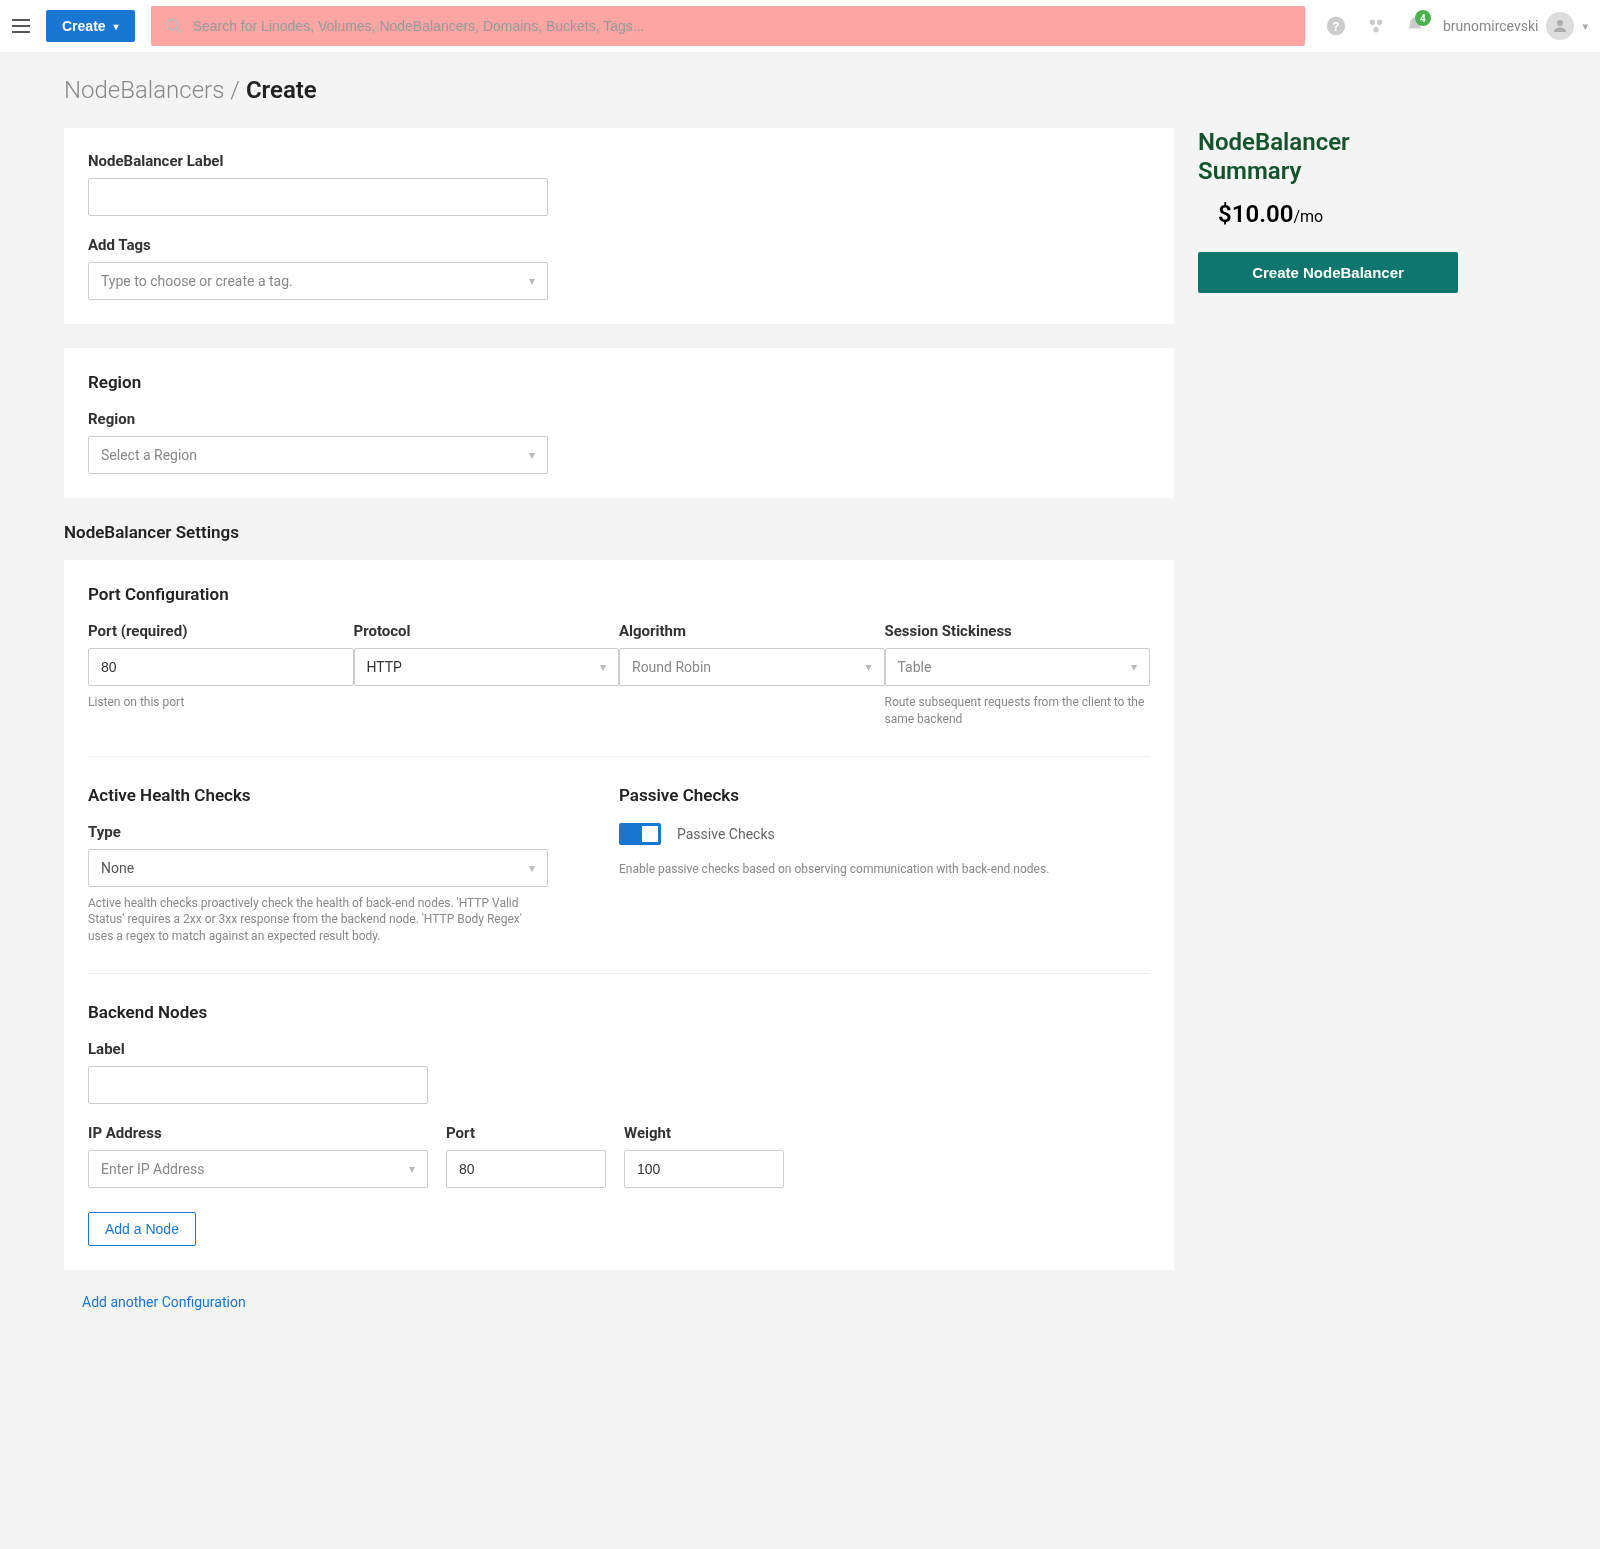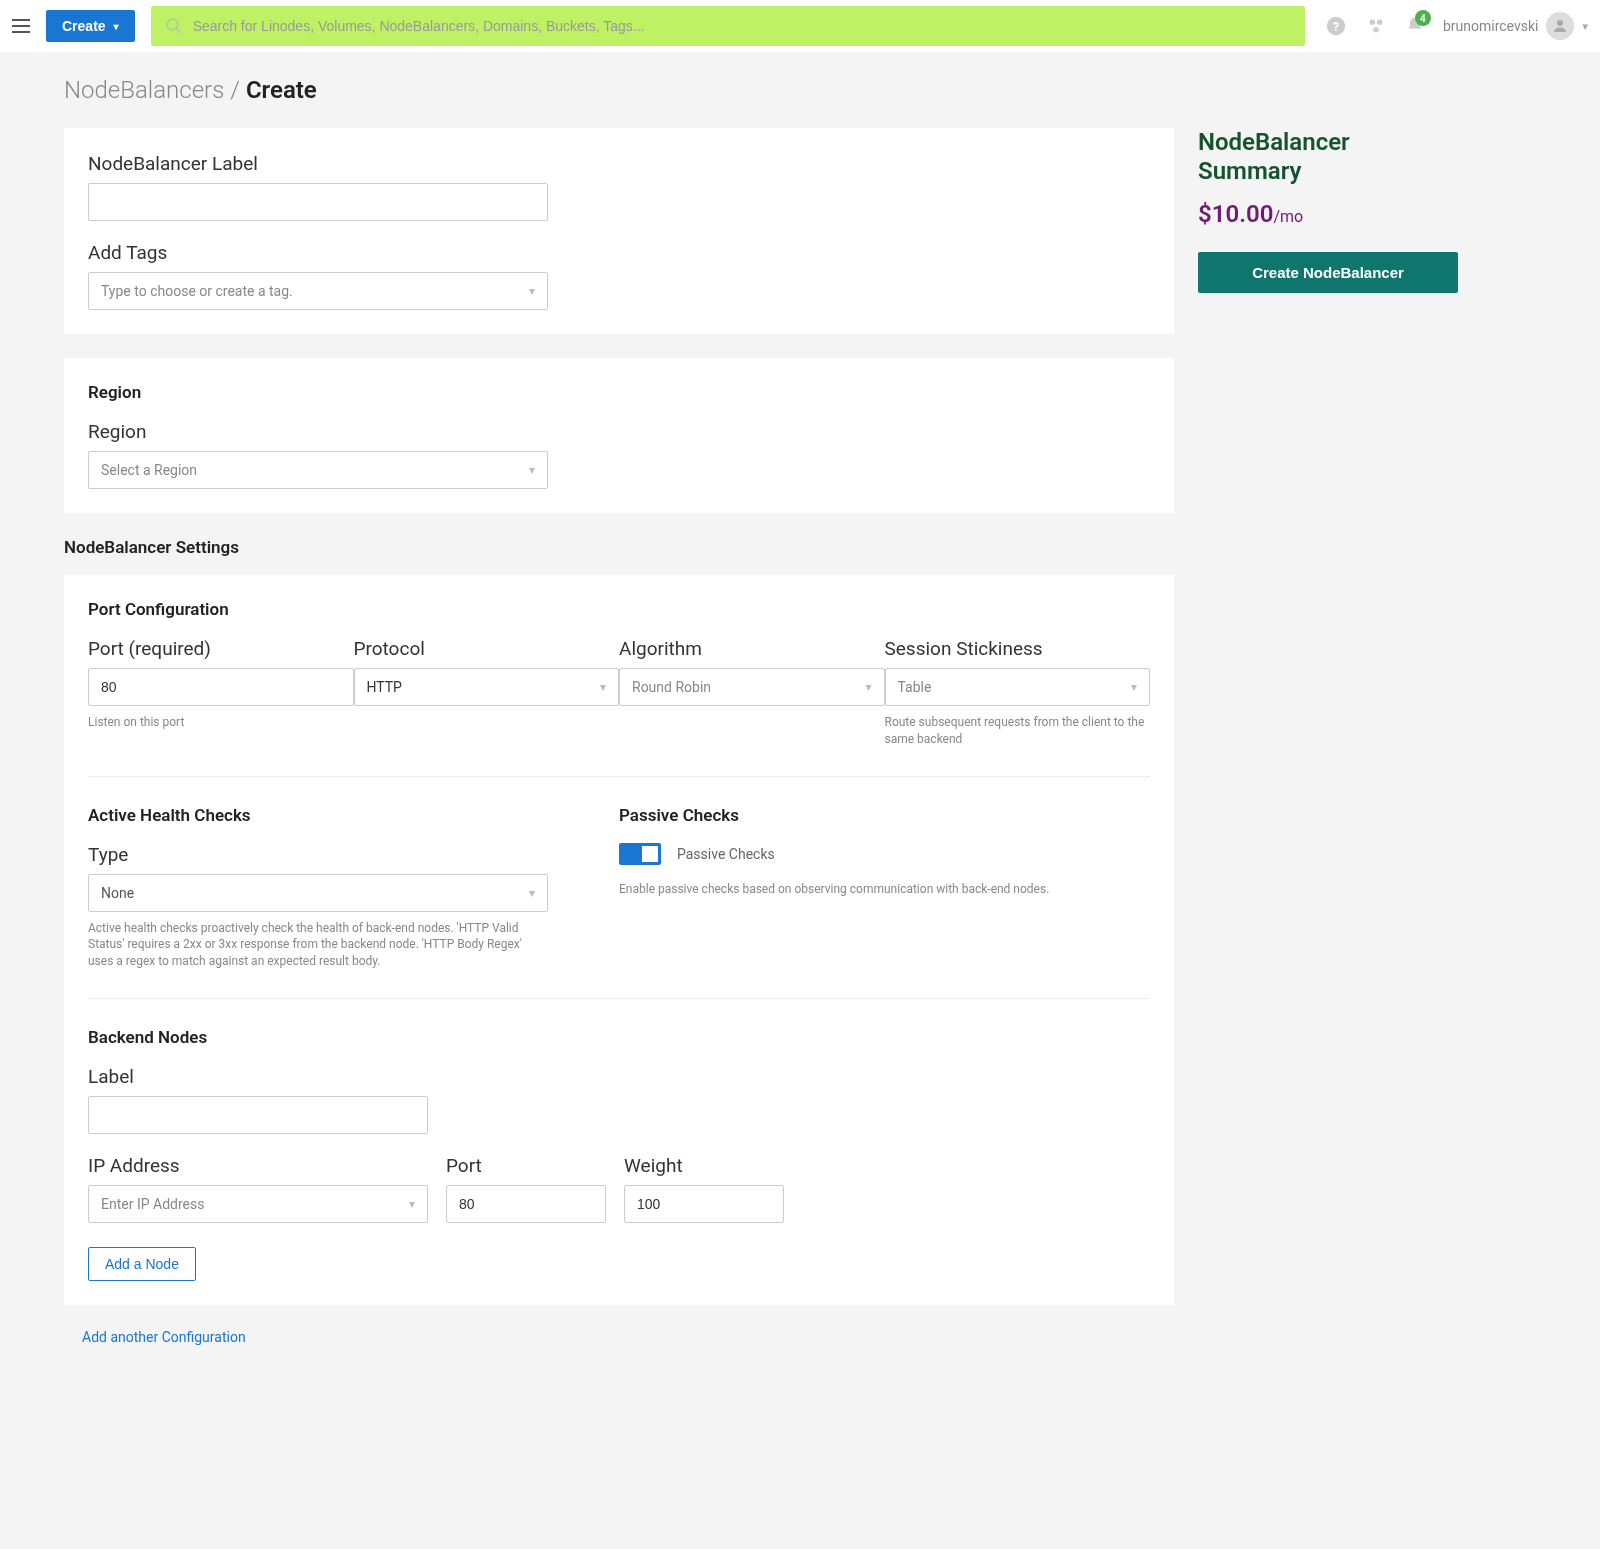--- a/index.html
+++ b/index.html
@@ -2,56 +2,56 @@
 <html><head>
 <meta charset="utf-8">
 <style>
   * { box-sizing: border-box; margin: 0; padding: 0; }
   body { font-family: -apple-system, BlinkMacSystemFont, "Segoe UI", Roboto, "Helvetica Neue", Arial, sans-serif; background: #f4f4f4; color: #32363c; font-size: 14px; }
   .topbar { background: #fff; height: 52px; display: flex; align-items: center; padding: 0 12px; gap: 10px; }
   .hamburger { width: 24px; height: 24px; display: flex; flex-direction: column; justify-content: center; gap: 4px; cursor: pointer; }
   .hamburger span { display: block; height: 2px; background: #555; width: 18px; }
   .create-btn { background: #1976d2; color: #fff; border: none; border-radius: 2px; padding: 8px 16px; font-weight: 600; font-size: 14px; display: flex; align-items: center; gap: 8px; cursor: pointer; }
   .create-btn .chev { font-size: 10px; }
-  .search-wrap { flex: 1; background: #bef264; border-radius: 2px; height: 40px; display: flex; align-items: center; padding: 0 14px; gap: 10px; margin-left: 6px; }
+  .search-wrap { flex: 1; background: #fca5a5; border-radius: 2px; height: 40px; display: flex; align-items: center; padding: 0 14px; gap: 10px; margin-left: 6px; }
   .search-wrap input { border: none; background: transparent; outline: none; flex: 1; font-size: 14px; color: #555; }
   .search-wrap input::placeholder { color: #999; }
   .search-icon, .help-icon, .community-icon, .bell-icon, .avatar-icon { color: #bbb; }
   .top-icons { display: flex; align-items: center; gap: 18px; margin-left: 10px; color: #aaa; }
   .bell-wrap { position: relative; }
   .badge { position: absolute; top: -6px; right: -6px; background: #4caf50; color: #fff; font-size: 10px; width: 16px; height: 16px; border-radius: 50%; display: flex; align-items: center; justify-content: center; font-weight: 600; }
   .user-area { display: flex; align-items: center; gap: 8px; color: #888; cursor: pointer; }
   .avatar { width: 28px; height: 28px; border-radius: 50%; background: #ddd; display: flex; align-items: center; justify-content: center; }
   .page { padding: 24px 64px 40px 64px; max-width: 1560px; }
   .breadcrumb { display: flex; gap: 6px; font-size: 24px; margin-bottom: 24px; color: #888; font-weight: 300; align-items: baseline; }
   .breadcrumb .parent { color: #888; }
   .breadcrumb .current { color: #222; font-weight: 600; }
   .layout { display: flex; gap: 24px; align-items: flex-start; }
   .main-col { flex: 0 0 1110px; }
   .side-col { flex: 1; padding-top: 0; }
   .card { background: #fff; padding: 24px; margin-bottom: 24px; }
-  .field-label { font-weight: 400; font-size: 19px; margin-bottom: 8px; display: block; color: #333; }
+  .field-label { font-weight: 700; font-size: 15px; margin-bottom: 8px; display: block; color: #333; }
   .text-input, .select-box { width: 100%; height: 38px; border: 1px solid #ccc; border-radius: 2px; padding: 0 12px; font-size: 14px; background: #fff; color: #333; }
   .text-input::placeholder { color: #999; }
   .select-box { display: flex; align-items: center; justify-content: space-between; cursor: pointer; color: #888; }
   .select-box.has-value { color: #333; }
   .chevron-down { color: #bbb; font-size: 12px; }
   .section-title { font-size: 17px; font-weight: 600; margin-bottom: 18px; color: #222; }
   .outer-title { font-size: 17px; font-weight: 600; margin-bottom: 18px; color: #222; padding-left: 0; }
   .row { display: flex; margin-bottom: 0; }
   .col { flex: 1; }
   .helper-text { font-size: 12px; color: #888; margin-top: 8px; line-height: 1.4; }
   .divider { border: none; border-top: 1px solid #eee; margin: 28px 0; }
   .toggle { width: 42px; height: 22px; background: #1976d2; border-radius: 2px; position: relative; cursor: pointer; }
   .toggle-knob { position: absolute; width: 16px; height: 16px; background: #fff; top: 3px; right: 3px; }
   .toggle-row { display: flex; align-items: center; gap: 16px; margin-bottom: 16px; }
   .add-node-btn { border: 1px solid #1976d2; color: #1976d2; background: #fff; padding: 8px 16px; font-size: 14px; border-radius: 2px; cursor: pointer; font-weight: 400; }
   .link { color: #1976d2; font-size: 14px; cursor: pointer; font-weight: 400; padding-left: 18px; }
   .summary-title { color: #14532d; font-size: 24px; font-weight: 600; line-height: 1.2; margin-bottom: 14px; }
-  .summary-price { color: #701a75; font-size: 24px; font-weight: 600; margin-bottom: 24px; }
+  .summary-price { color: #000000; font-size: 24px; font-weight: 600; margin-bottom: 24px; margin-left: 20px; }
   .summary-price .suffix { font-size: 16px; font-weight: 400; }
   .create-nb-btn { background: #0f766e; color: #fff; border: none; width: 260px; padding: 12px; font-size: 15px; font-weight: 600; border-radius: 2px; cursor: pointer; }
   .w-460 { width: 476px; max-width: 460px; }
   .field-block { margin-bottom: 20px; }
   svg { display: block; }
 </style>
 </head>
 <body>
 
 <div class="topbar">

